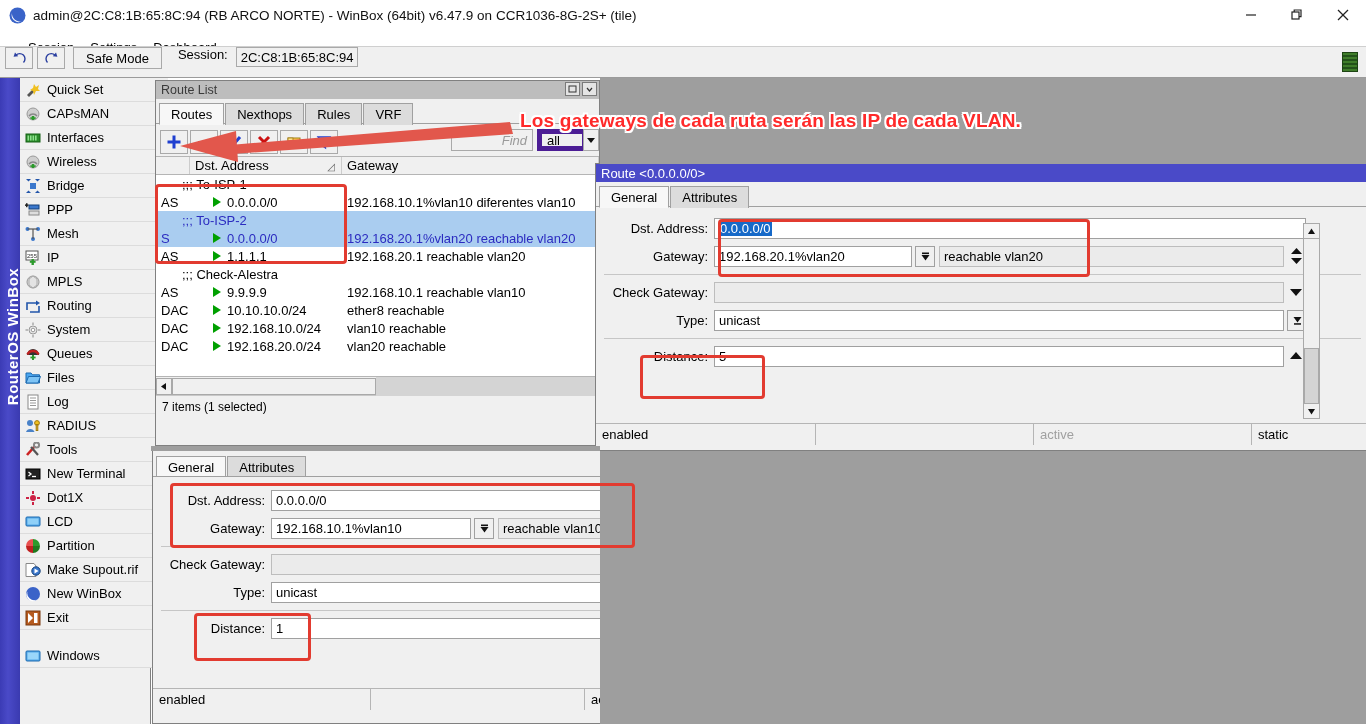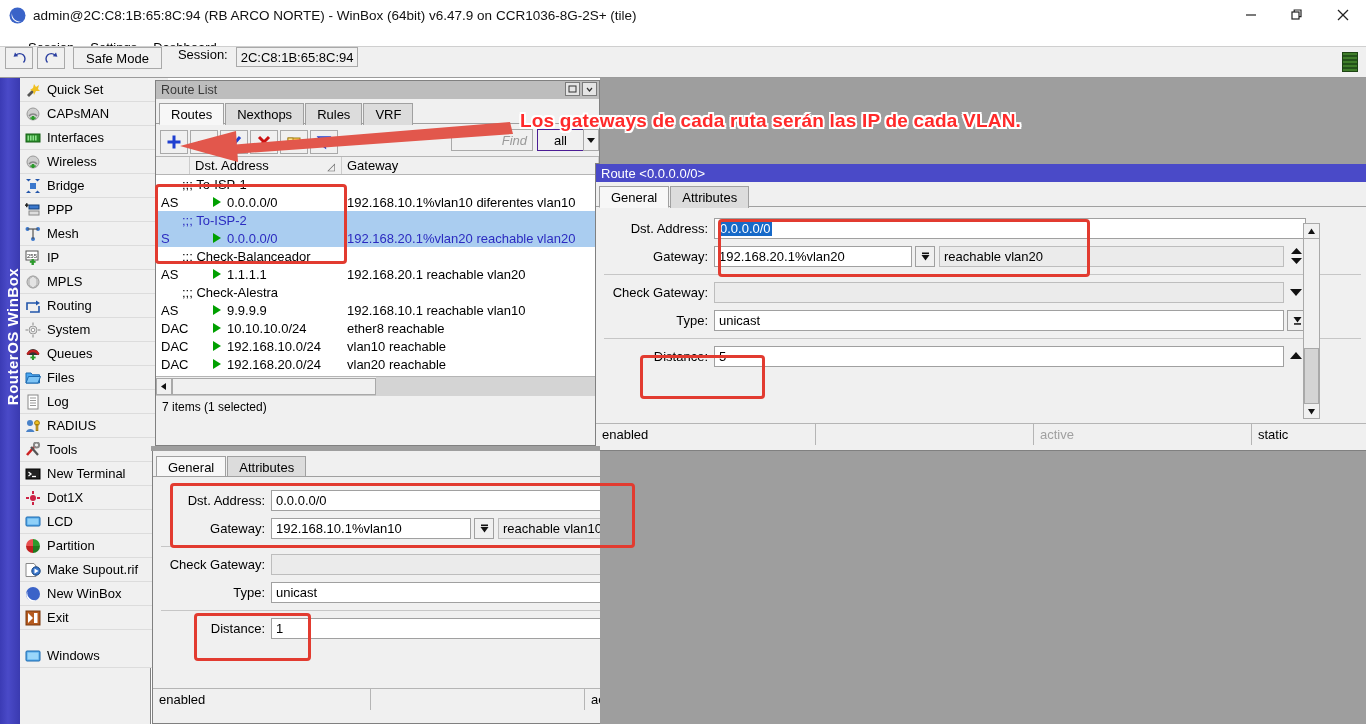--- a/index.html
+++ b/index.html
@@ -116,22 +116,22 @@
   .rl-btn { width:28px; height:24px; background:#f0f0f0; border:1px solid #a9a9a9;
             display:flex; align-items:center; justify-content:center; }
   .find-box {
     position:absolute; right:66px; top:5px; width:82px; height:22px;
     background:#f0f0f0; border:1px solid #a9a9a9;
     display:flex; align-items:center; justify-content:flex-end; padding-right:5px;
     color:#9a9a9a; font-style:italic; font-size:13px;
   }
   .all-box {
     position:absolute; right:12px; top:5px; width:50px; height:22px;
-    background:#f0f0f0; border:1px solid #4c1d95;
-    display:flex; align-items:center; padding-left:16px; font-size:13px;
+    background:#f0f0f0; border:5px solid #4c1d95;
+    display:flex; align-items:center; padding-left:5px; font-size:13px;
   }
   .all-arrow { position:absolute; right:0px; top:5px; width:16px; height:22px;
     background:#f0f0f0; border:1px solid #a9a9a9; display:flex; align-items:center; justify-content:center;}
 
   .grid-head {
     display:flex; height:19px; background:#f0f0f0; border-top:1px solid #b5b5b5;
     border-bottom:1px solid #b5b5b5; font-size:13px;
   }
   .gh { display:flex; align-items:center; padding-left:5px; border-right:1px solid #cccccc; position:relative;}
   .gh.c0 { width:34px; }
@@ -637,23 +637,20 @@
           <div class="cell cmt" style="flex: 1 1 0%;">;;; To-ISP-2</div>
         </div>
         <div class="row sel">
           <div class="cell c0">S</div>
           <div class="cell c1">
             <span class="flag-tri"></span>
             <span>0.0.0.0/0</span>
           </div>
           <div class="cell c2">192.168.20.1%vlan20 reachable vlan20</div>
         </div>
-        <div class="row comment">
-          <div class="cell cmt" style="flex: 1 1 0%;">;;; Check-Balanceador</div>
-        </div>
         <div class="row">
           <div class="cell c0">AS</div>
           <div class="cell c1">
             <span class="flag-tri"></span>
             <span>1.1.1.1</span>
           </div>
           <div class="cell c2">192.168.20.1 reachable vlan20</div>
         </div>
         <div class="row comment">
           <div class="cell cmt" style="flex: 1 1 0%;">;;; Check-Alestra</div>

